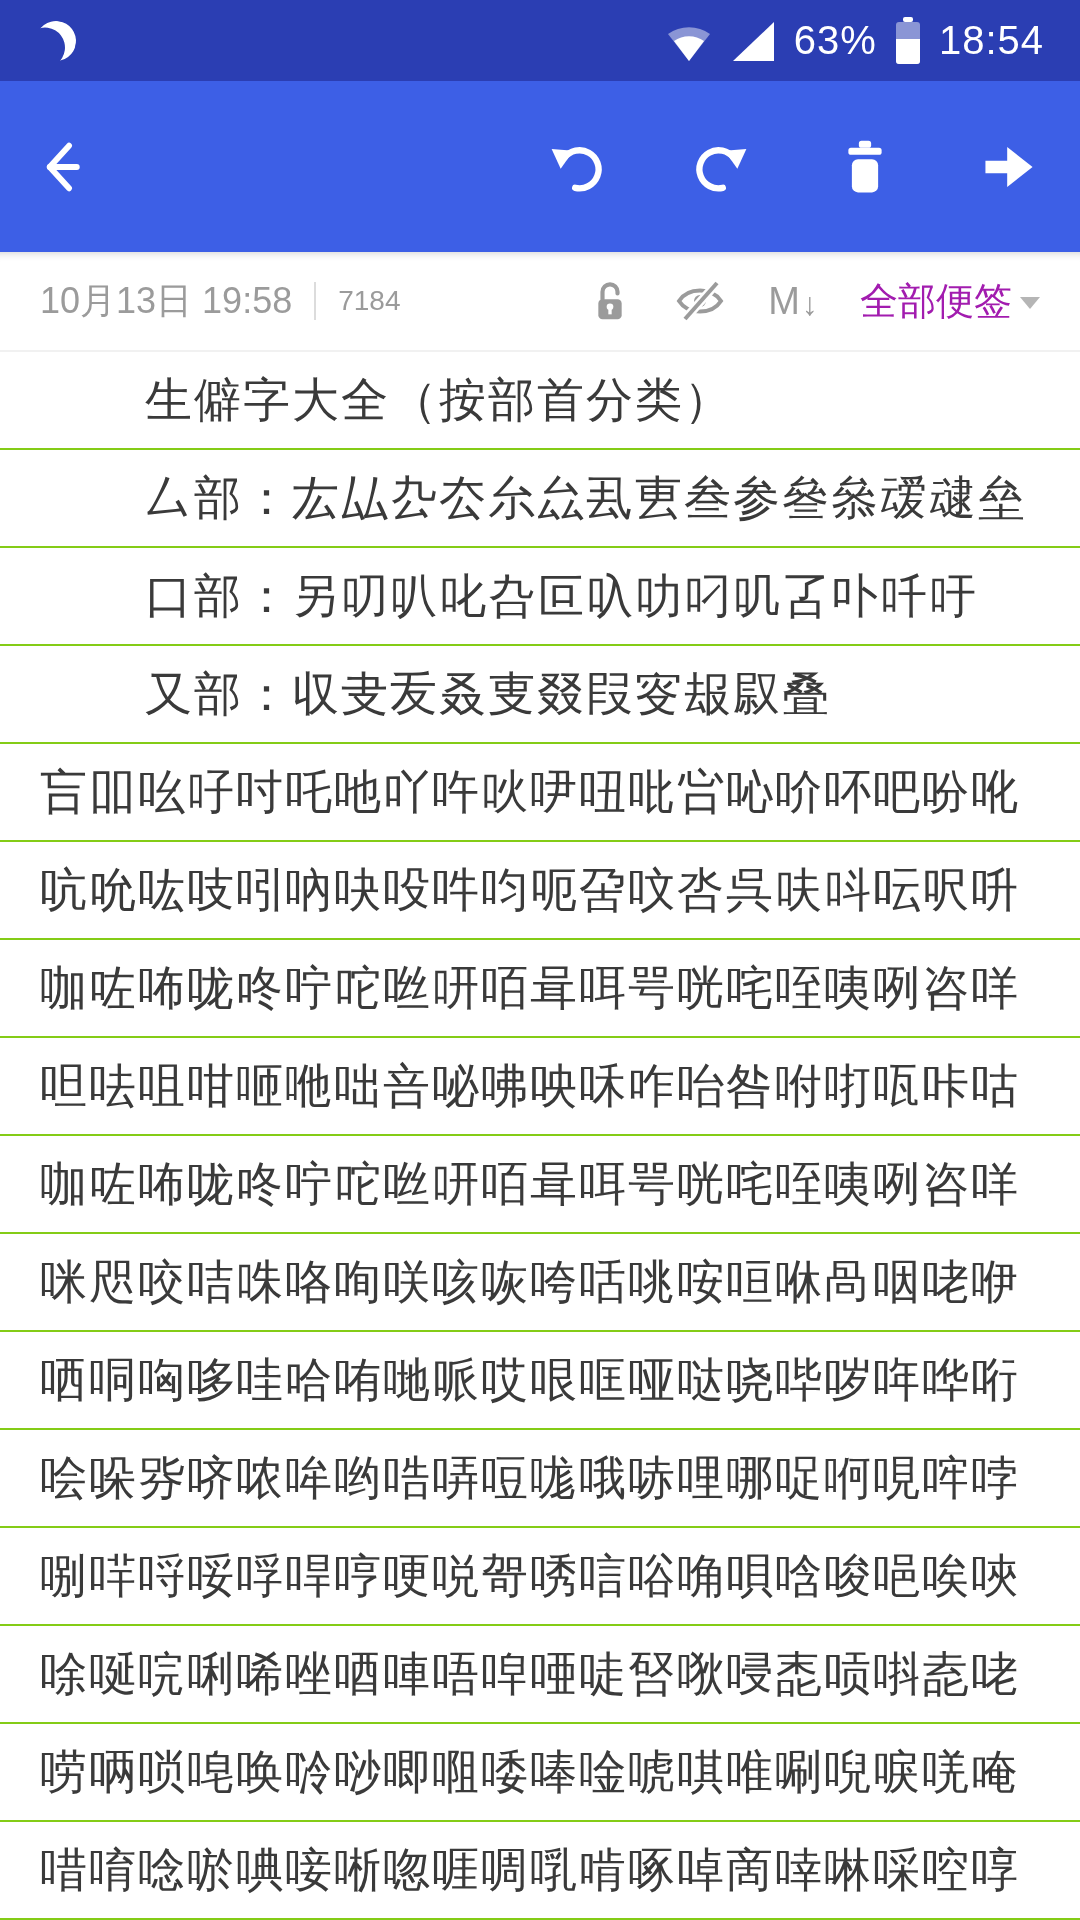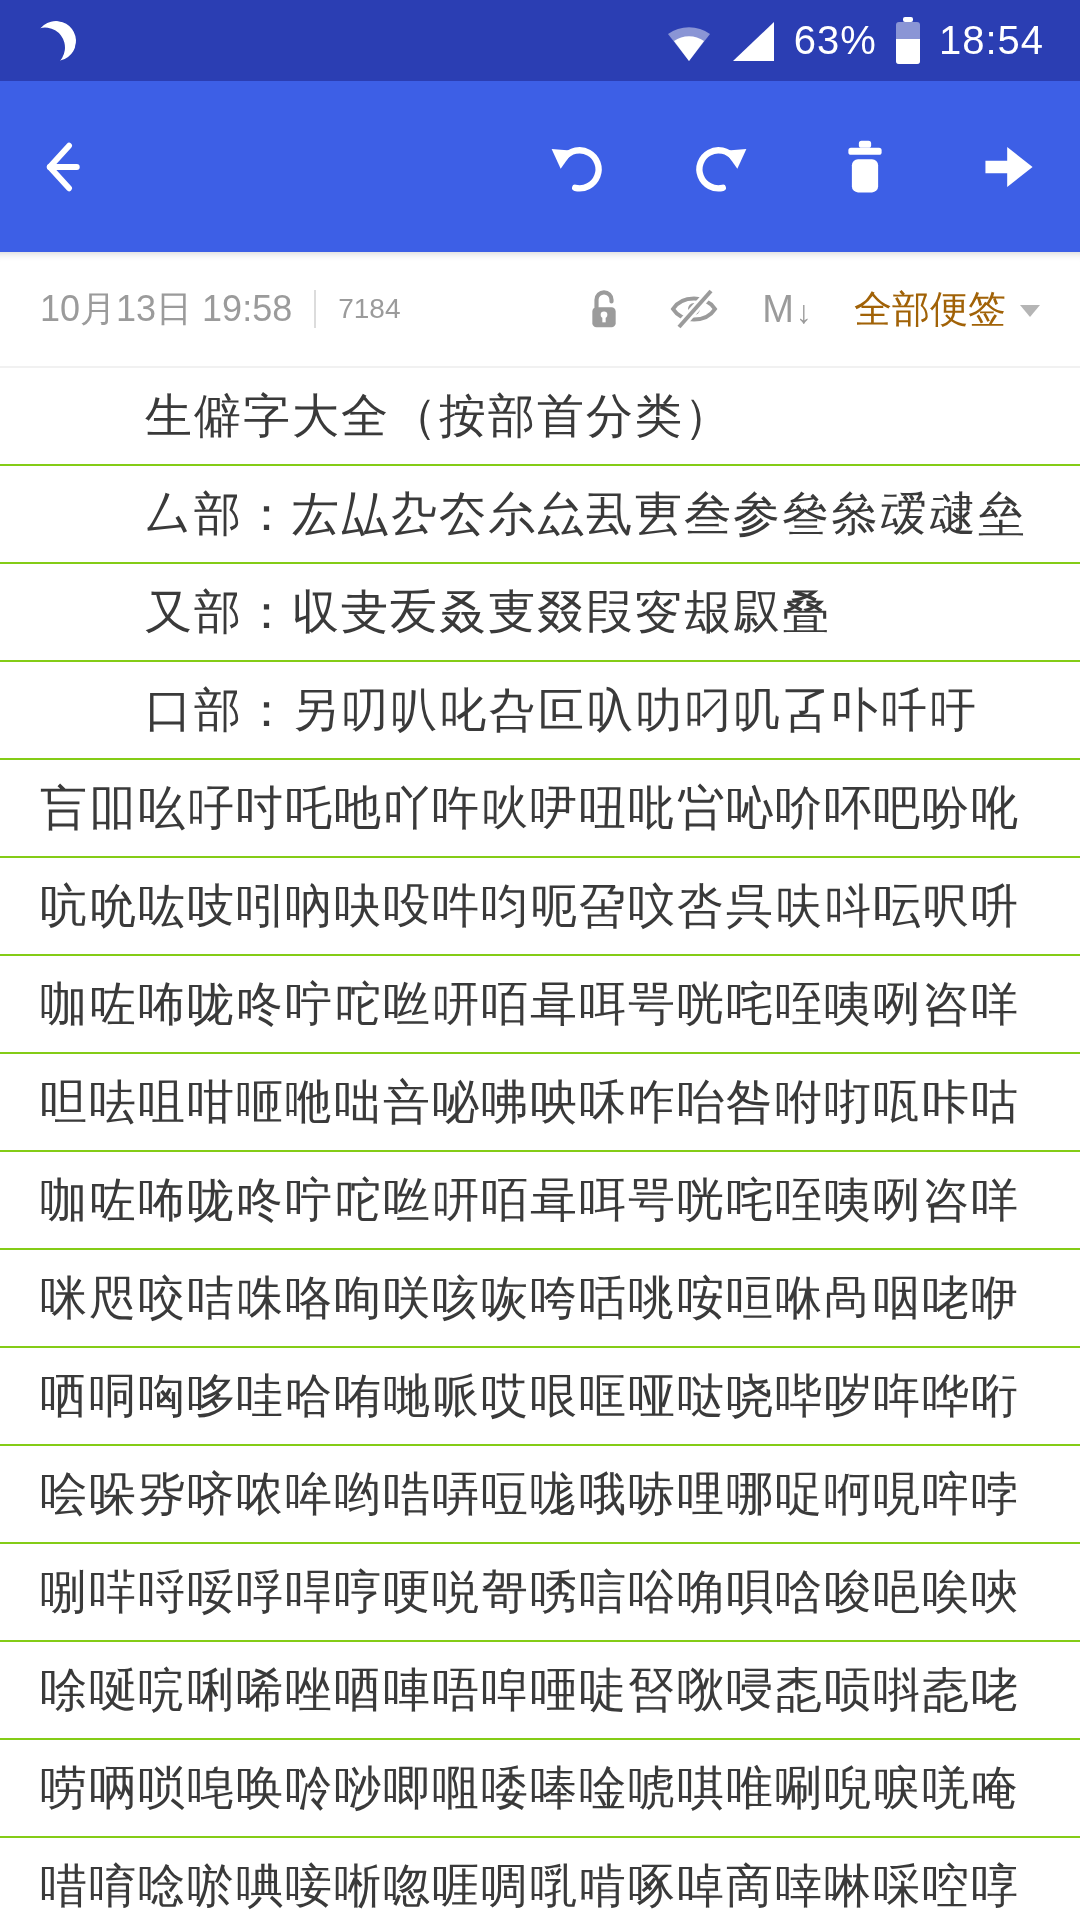--- a/index.html
+++ b/index.html
@@ -22,32 +22,32 @@
   .sb-text{font-size:40px;letter-spacing:1px;}
   
   .toolbar{
     height:171px;background:#3D5FE6;display:flex;align-items:center;
     padding:0 40px;box-sizing:border-box;
   }
   .tb-right{margin-left:auto;display:flex;align-items:center;gap:82px;}
   .icon-btn{width:62px;height:62px;display:flex;align-items:center;justify-content:center;cursor:pointer;}
   
   .info-bar{
-    height:116px;display:flex;align-items:center;padding:0 40px;
+    height:100px;display:flex;align-items:center;padding:0 40px;
     box-sizing:border-box;color:#9b9b9b;background:#fff;
     box-shadow:inset 0 10px 10px -10px rgba(0,0,0,.22);
     border-bottom:2px solid #f1f1f1;
   }
   .info-date{font-size:36px;}
   .info-sep{width:2px;height:38px;background:#dcdcdc;margin:0 22px;}
   .info-count{font-size:28px;}
   .info-right{margin-left:auto;display:flex;align-items:center;gap:42px;}
   .m-down{font-size:38px;color:#9b9b9b;display:flex;align-items:flex-end;cursor:pointer;}
   .m-down .arr{font-size:32px;margin-left:2px;}
-  .notebook{display:flex;align-items:center;gap:14px;font-size:38px;color:#a16207;cursor:pointer;}
+  .notebook{display:flex;align-items:center;gap:8px;font-size:38px;color:#a21caf;cursor:pointer;}
   .caret{width:0;height:0;border-left:10px solid transparent;border-right:10px solid transparent;border-top:12px solid #b5b5b5;margin-top:4px;}
   
   .note-body{background:#fff;}
   .note-row{
     height:96px;line-height:96px;border-bottom:2px solid #84cc16;
     font-size:47px;color:#3a3a3a;letter-spacing:2px;
     padding-left:40px;white-space:nowrap;overflow:hidden;
   }
   .note-row.indent{padding-left:145px;}
   svg{display:block;}
@@ -138,22 +138,22 @@
     <div class="notebook">
       <span>全部便签</span>
       <span class="caret"></span>
     </div>
   </div>
 </div>
 
 <div class="note-body">
     <div class="note-row indent">生僻字大全（按部首分类）</div>
     <div class="note-row indent">厶部：厷厸厹厺厼厽厾叀叁参叄叅叆叇垒</div>
+    <div class="note-row indent">口部：另叨叭叱叴叵叺叻叼叽叾卟吀吁</div>
     <div class="note-row indent">又部：収叏叐叒叓叕叚叜叝叞叠</div>
-    <div class="note-row indent">口部：另叨叭叱叴叵叺叻叼叽叾卟吀吁</div>
     <div class="note-row">吂吅吆吇吋吒吔吖吘吙吚吜吡吢吣吤吥吧吩吪</div>
     <div class="note-row">吭吮吰吱吲吶吷吺吽呁呃呄呅呇呉呋呌呍呎呏</div>
     <div class="note-row">咖咗咘咙咚咛咜咝咞咟咠咡咢咣咤咥咦咧咨咩</div>
     <div class="note-row">呾呿咀咁咂咃咄咅咇咈咉咊咋咍咎咐咑咓咔咕</div>
     <div class="note-row">咖咗咘咙咚咛咜咝咞咟咠咡咢咣咤咥咦咧咨咩</div>
     <div class="note-row">咪咫咬咭咮咯咰咲咳咴咵咶咷咹咺咻咼咽咾咿</div>
     <div class="note-row">哂哃哅哆哇哈哊哋哌哎哏哐哑哒哓哔哕哖哗哘</div>
     <div class="note-row">哙哚哛哜哝哞哟哠哢哣哤哦哧哩哪哫哬哯哰哱</div>
     <div class="note-row">哵哶哷哸哹哻哼哽哾哿唀唁唂唃唄唅唆唈唉唊</div>
     <div class="note-row">唋唌唍唎唏唑唒唓唔唕唖唗唘唙唚唜唝唞唟咾</div>

